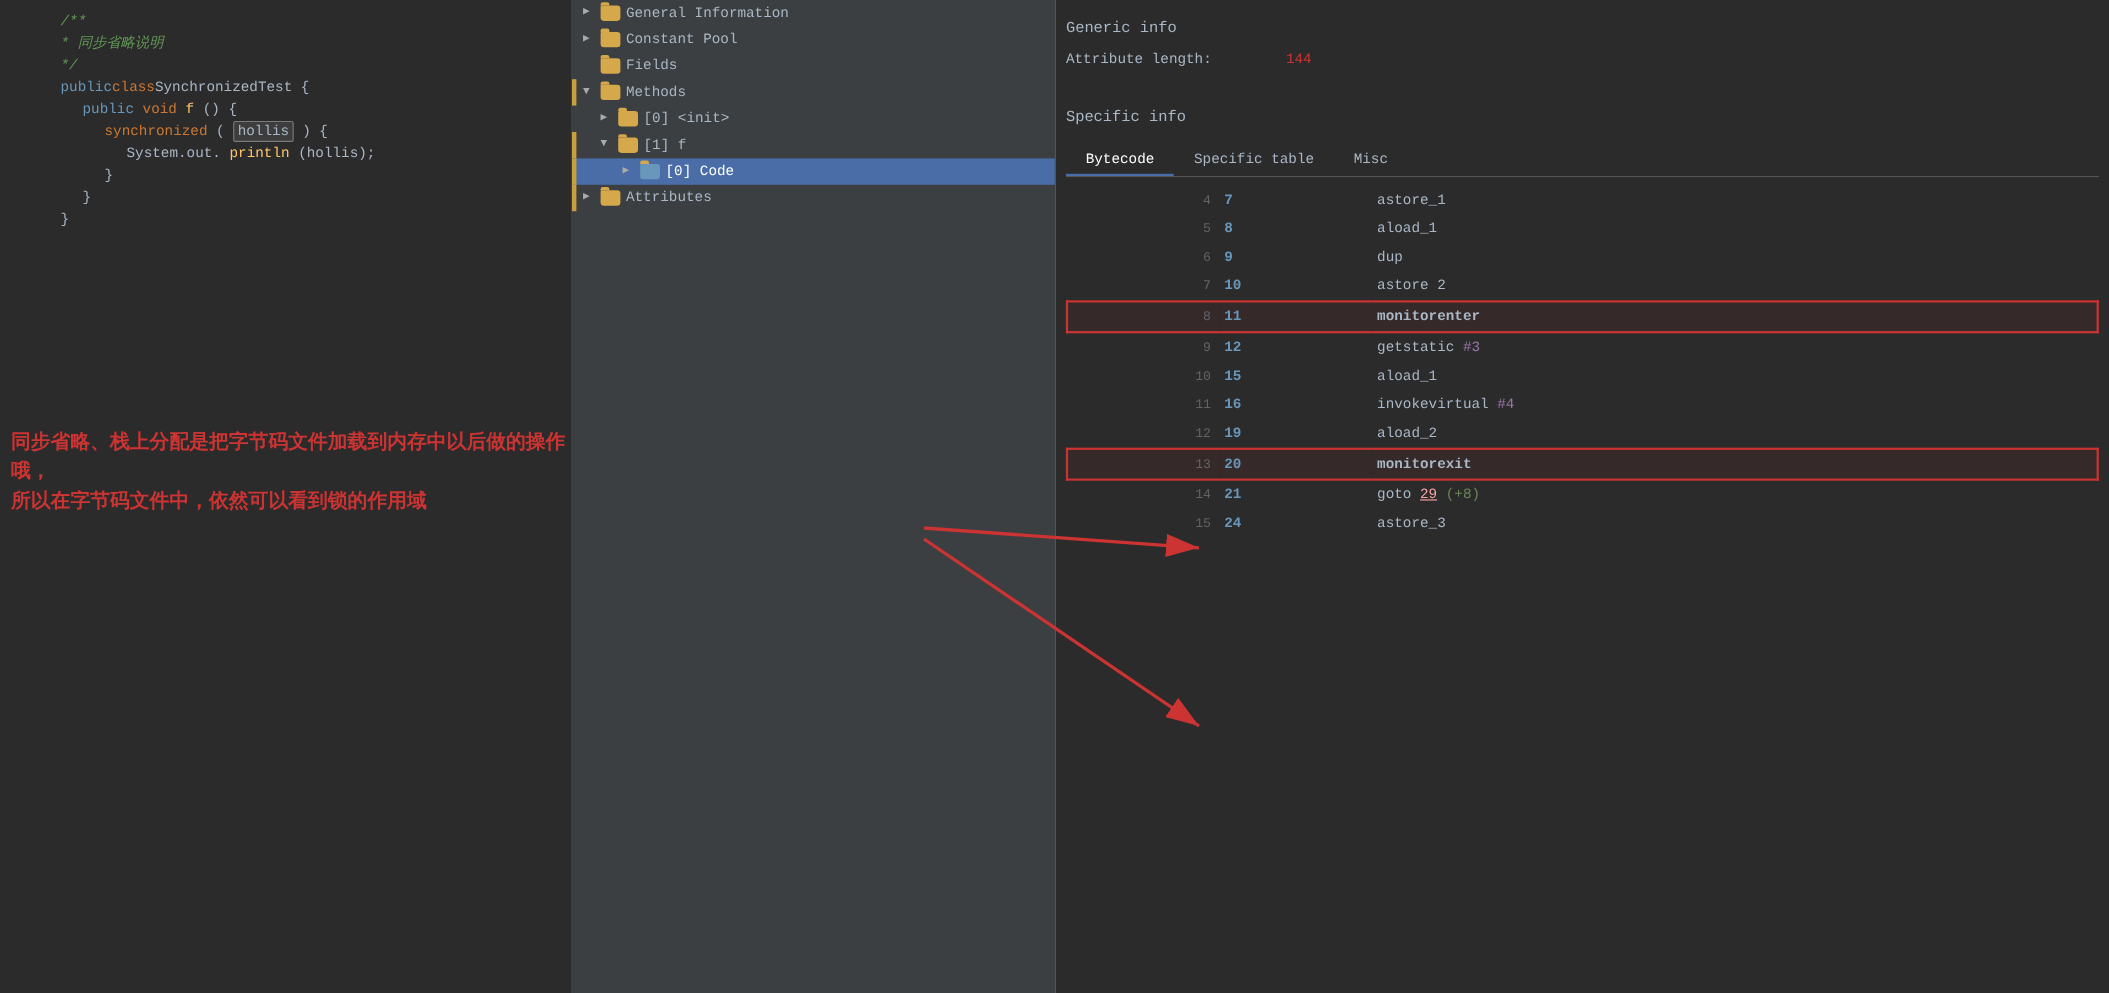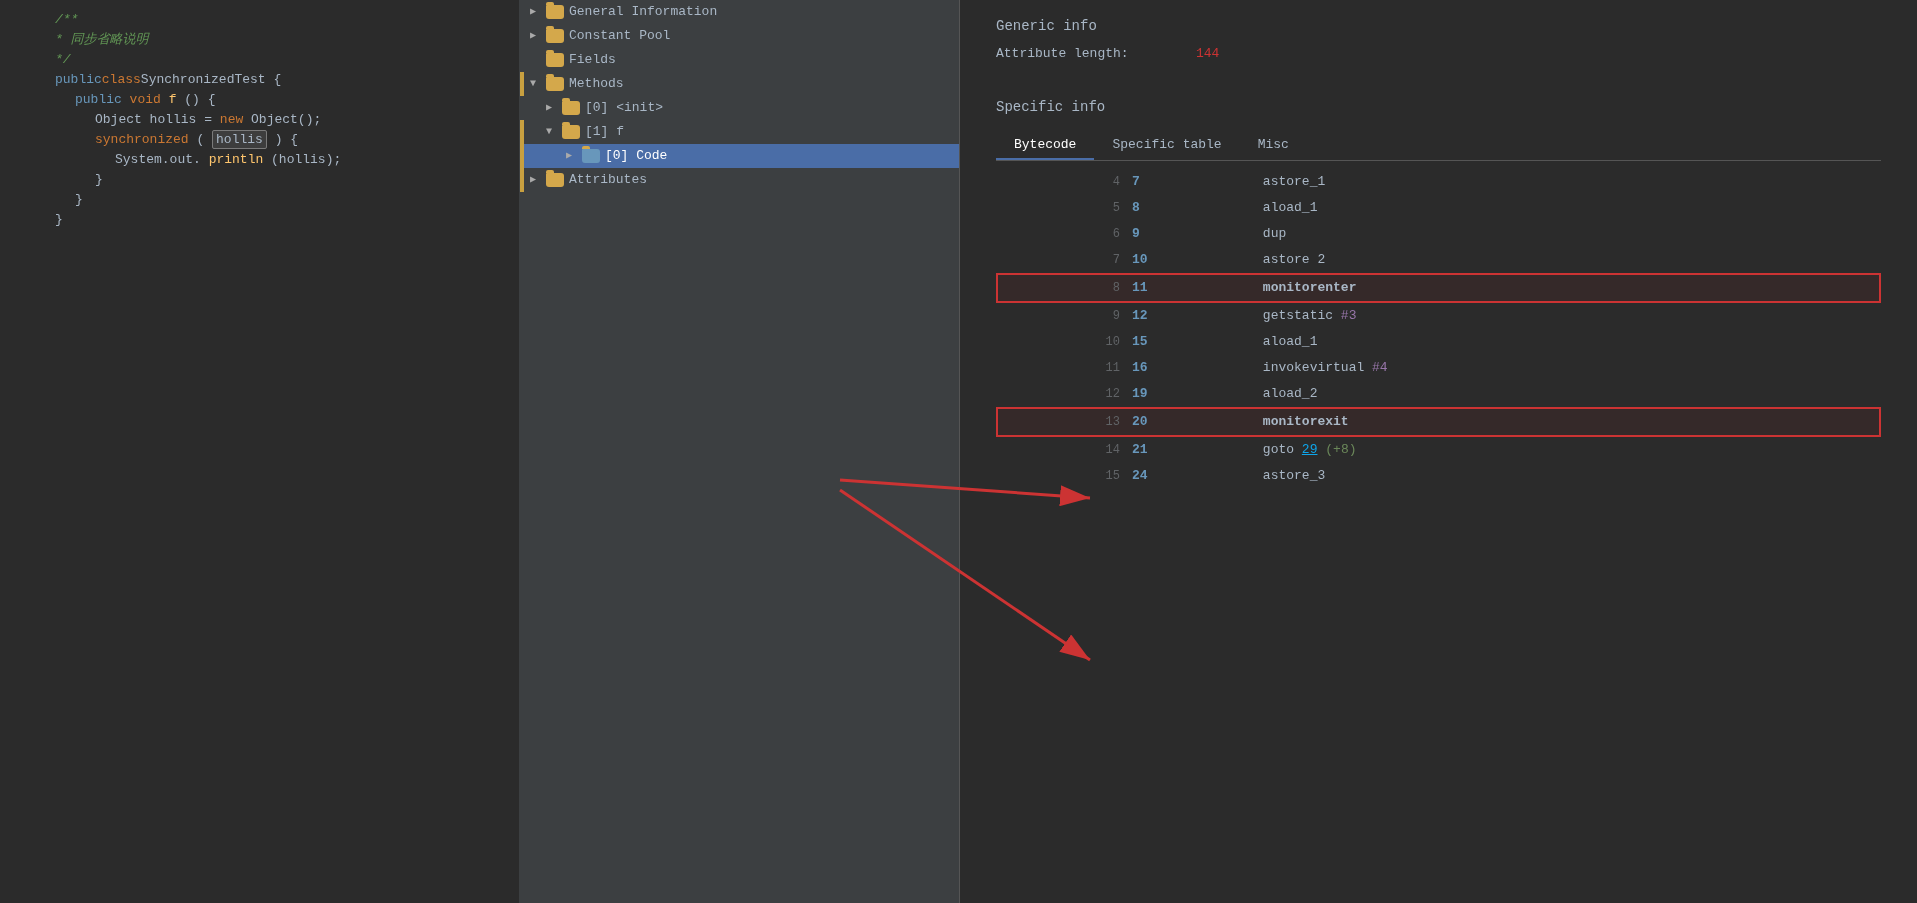--- a/index.html
+++ b/index.html
@@ -103,21 +103,21 @@
       border-radius: 2px 2px 0 0;
     }
     .indent1 { padding-left: 26px; }
     .indent2 { padding-left: 46px; }
 
     
     .info-panel {
       flex: 1;
       height: 750px;
       background: #2b2b2b;
-      padding: 10px 36px;
+      padding: 10px 9px;
       overflow: hidden;
     }
     .info-section-title {
       font-size: 14px;
       color: #a9b7c6;
       margin-bottom: 12px;
       margin-top: 8px;
     }
     .info-row {
       display: flex;
@@ -251,29 +251,20 @@
         <span class="kw-blue">public </span>
         <span class="kw-orange">void </span>
         <span class="kw-yellow">f</span>
         <span class="kw-white">() {</span>
       </span>
     </div>
     <div class="code-line">
       <span class="ln"></span>
       <span class="icon-gutter"></span>
       <span style="padding-left:40px;">
-        <span class="kw-white">Object hollis = </span>
-        <span class="kw-orange">new </span>
-        <span class="kw-white">Object();</span>
-      </span>
-    </div>
-    <div class="code-line">
-      <span class="ln"></span>
-      <span class="icon-gutter"></span>
-      <span style="padding-left:40px;">
         <span class="kw-orange">synchronized</span>
         <span class="kw-white">(</span>
         <span class="highlight-box" style="color:#a9b7c6;">hollis</span>
         <span class="kw-white">) {</span>
       </span>
     </div>
     <div class="code-line">
       <span class="ln"></span>
       <span class="icon-gutter"></span>
       <span style="padding-left:60px;">
@@ -291,20 +282,24 @@
       <span class="ln"></span>
       <span class="icon-gutter"></span>
       <span style="padding-left:20px;" class="kw-white">}</span>
     </div>
     <div class="code-line">
       <span class="ln"></span>
       <span class="icon-gutter"></span>
       <span class="kw-white">}</span>
     </div>
 
+    <div class="annotation-text">
+      <div>同步省略、栈上分配是把字节码文件加载到内存中以后做的操作哦，</div>
+      <div>所以在字节码文件中，依然可以看到锁的作用域</div>
+    </div>
   </div>
 
   <div class="tree-panel">
 
     <div style="position:relative;">
 
       <div class="tree-item">
         <span class="arrow">▶</span>
         <span class="folder-icon"></span>
         <span>General Information</span>
@@ -442,21 +437,21 @@
             <td class="instruction">aload_2</td>
           </tr>
           <tr class="bytecode-row-highlighted" style="border: 2px solid rgb(204, 51, 51);">
             <td class="row-num">13</td>
             <td class="offset">20</td>
             <td class="instruction" style="font-weight: bold;">monitorexit</td>
           </tr>
           <tr>
             <td class="row-num">14</td>
             <td class="offset">21</td>
-            <td class="instruction">goto <span class="goto-link" style="color:#0ea5e9;text-decoration:underline;">29</span> <span class="goto-plus" style="color:#6a8759;">(+8)</span></td>
+            <td class="instruction">goto <span class="goto-link" style="color:#fca5a5;text-decoration:underline;">29</span> <span class="goto-plus" style="color:#6a8759;">(+8)</span></td>
           </tr>
           <tr>
             <td class="row-num">15</td>
             <td class="offset">24</td>
             <td class="instruction">astore_3</td>
           </tr>
         </tbody>
     </table>
 
   </div>

